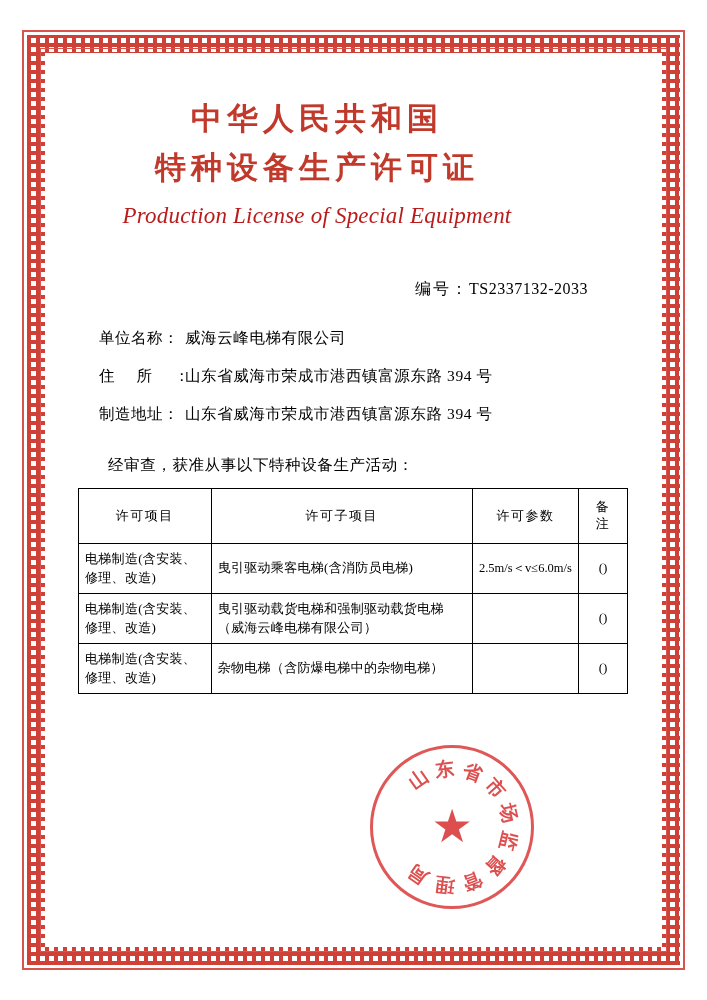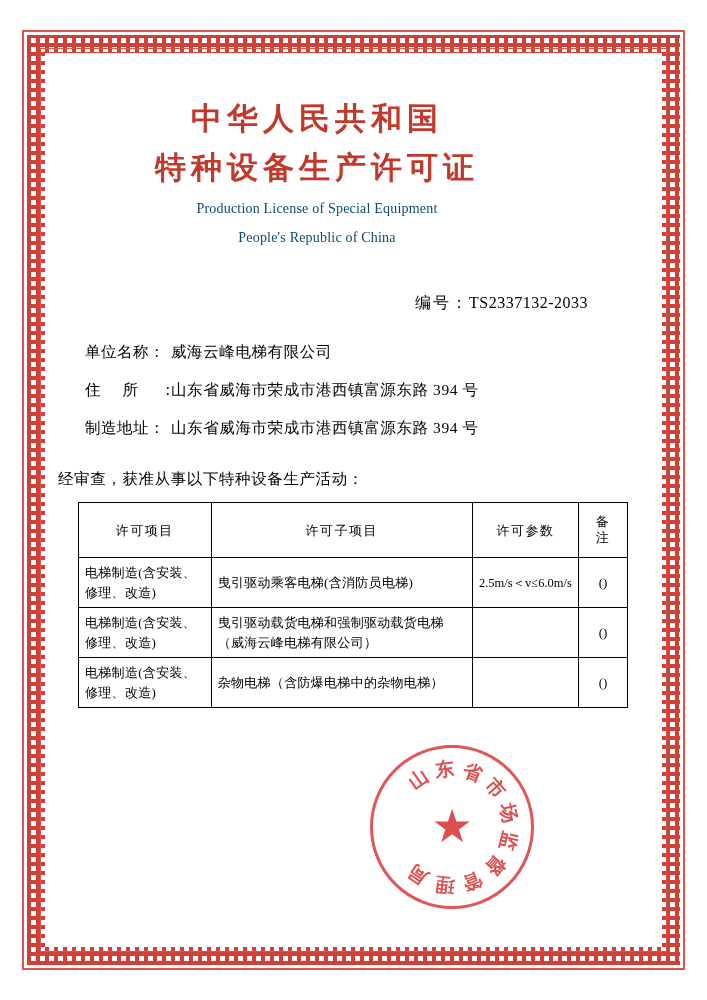--- a/index.html
+++ b/index.html
@@ -76,62 +76,63 @@
     font-size: 31px;
     letter-spacing: 5px;
     margin-top: 48px;
     line-height: 1.5;
   }
   .title-cn.second {
     margin-top: 2px;
   }
   .title-en {
     text-align: center;
-    color: #0c4a6e;
+    color: #b91c1c;
     font-family: "Liberation Serif", serif;
-    font-size: 14px;
+    font-size: 23px;
     line-height: 1.55;
     margin-top: 7px;
     letter-spacing: 0.2px;
+    font-style: italic;
   }
 
   .serial-row {
     margin-top: 45px;
     padding-left: 375px;
     font-size: 16px;
     letter-spacing: 0.5px;
   }
   .serial-label { letter-spacing: 2px; }
 
   .field-block {
     margin-top: 28px;
-    padding-left: 45px;
+    padding-left: 59px;
     font-size: 15.5px;
   }
   .field-row {
     margin-bottom: 17px;
     white-space: nowrap;
   }
   .field-label {
     display: inline-block;
     width: 86px;
     letter-spacing: 0.5px;
   }
   .field-label.spread {
     letter-spacing: 22px;
   }
   .field-value {
     letter-spacing: 0.6px;
   }
 
   .approval-line {
     margin-top: 30px;
+    padding-left: 68px;
     font-size: 15.5px;
     letter-spacing: 0.6px;
-    margin-left: 18px;
   }
 
   
   table.lic-table {
     margin: 12px 0 0 38px;
     width: 550px;
     border-collapse: collapse;
     table-layout: fixed;
     font-size: 13px;
   }
@@ -236,21 +237,20 @@
 
 <div class="frame-outer"></div>
 <div class="frame-pattern"></div>
 <div class="frame-inner"></div>
 
 <div class="content">
 
   <div class="title-cn">中华人民共和国</div>
   <div class="title-cn second">特种设备生产许可证</div>
   <div class="title-en">Production License of Special Equipment</div>
-  <div class="title-en">People's Republic of China</div>
 
   <div class="serial-row">
     <span class="serial-label">编号：</span><span class="serial-value">TS2337132-2033</span>
   </div>
 
   <div class="field-block">
     <div class="field-row">
       <span class="field-label">单位名称：</span><span class="field-value">威海云峰电梯有限公司</span>
     </div>
     <div class="field-row">

